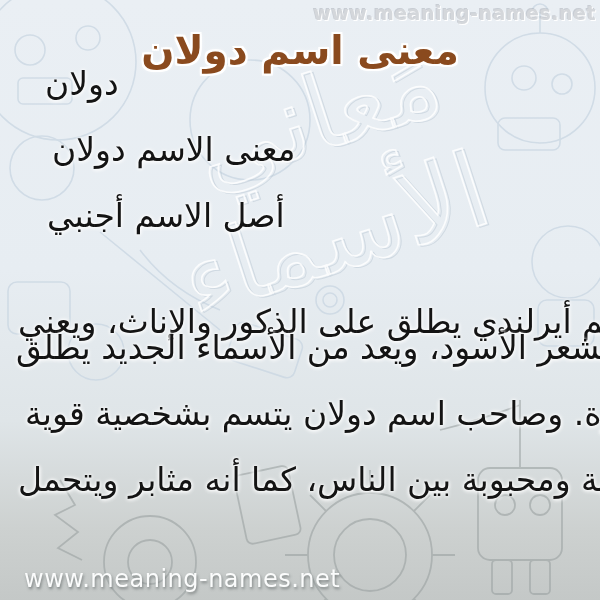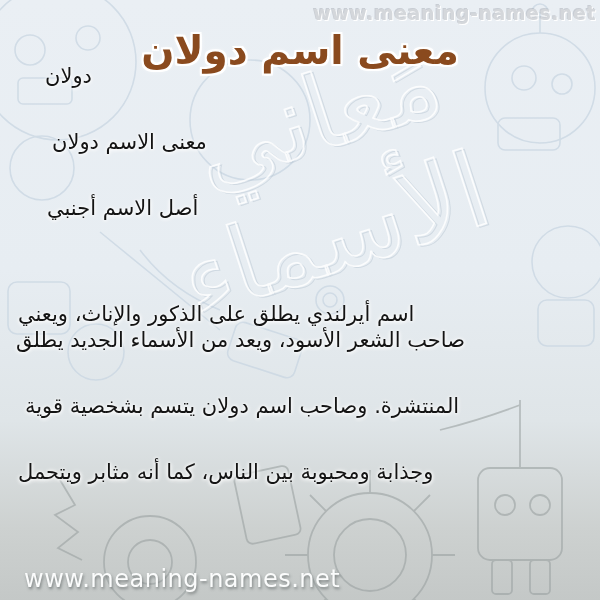--- a/index.html
+++ b/index.html
@@ -33,21 +33,21 @@
     text-align:center;direction:rtl;
     font-size:39px;font-weight:bold;color:#8a4a1e;
     text-shadow:
       2px 2px 0 #fff,-2px -2px 0 #fff,2px -2px 0 #fff,-2px 2px 0 #fff,
       0 2px 0 #fff,0 -2px 0 #fff,2px 0 0 #fff,-2px 0 0 #fff,
       0 0 6px #fff;
   }
   
   .line{
     position:absolute;z-index:3;direction:rtl;white-space:nowrap;
-    font-size:21px;color:#141414;
+    font-size:33px;color:#141414;
     text-shadow:0 0 5px rgba(255,255,255,.95),0 0 3px rgba(255,255,255,.9),0 1px 4px rgba(255,255,255,.85);
   }
   .l1{top:64px;left:45px;}
   .l2{top:130px;left:52px;}
   .l3{top:196px;left:47px;}
   .l4{top:262px;left:18px;margin-top:40px;}
   .l5{top:328px;left:16px;}
   .l6{top:394px;left:25px;}
   .l7{top:460px;left:18px;}
   .l8{top:527px;left:28px;}

